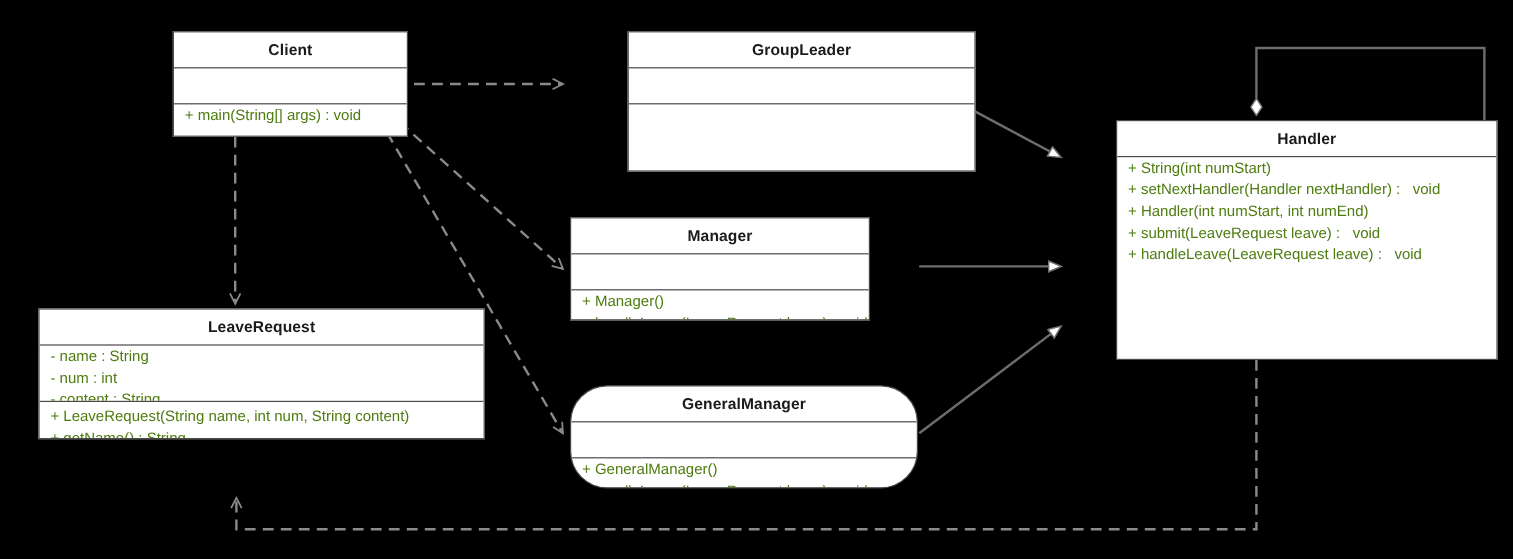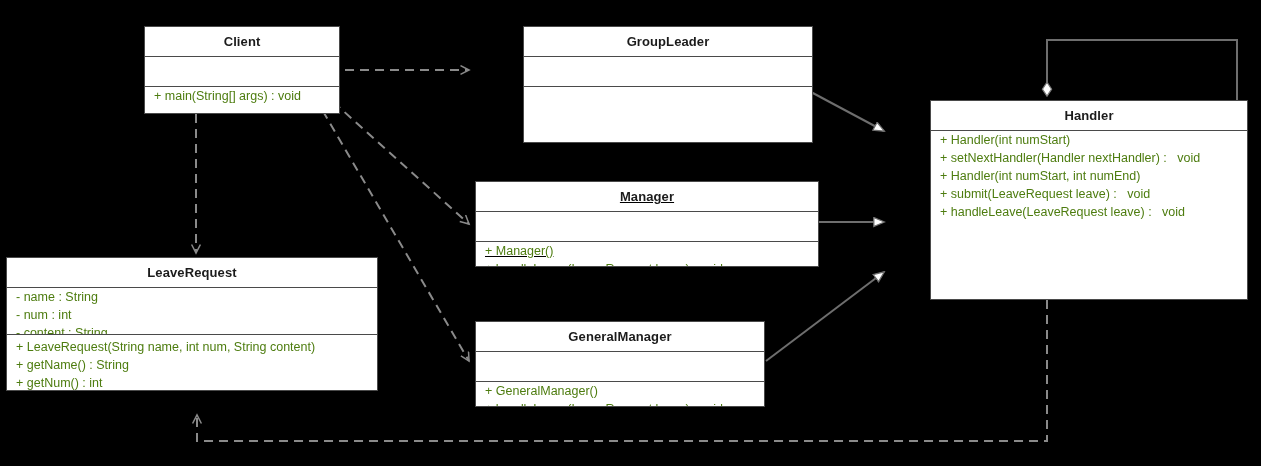--- a/index.html
+++ b/index.html
@@ -114,50 +114,50 @@
     <div class="uml-compartment last">
       <div class="uml-line">+ main(String[] args) : void</div>
     </div>
   </div>
 
   <div class="uml-class" style="left:475px; top:26px; width:290px; height:117px;margin-left:48px;">
     <div class="uml-title">GroupLeader</div>
     <div class="uml-compartment empty"></div>
   </div>
 
-  <div class="uml-class" style="left:475px; top:181px; width:344px; height:86px;text-decoration:underline;">
+  <div class="uml-class" style="left:475px; top:181px; width:250px; height:86px;">
     <div class="uml-title">Manager</div>
     <div class="uml-compartment empty"></div>
     <div class="uml-compartment last">
       <div class="uml-line">+ Manager()</div>
       <div class="uml-line">+ handleLeave(LeaveRequest leave) : void</div>
     </div>
   </div>
 
-  <div class="uml-class" style="left:475px; top:321px; width:290px; height:86px;">
+  <div class="uml-class" style="left:475px; top:321px; width:290px; height:86px;border-radius:31px;">
     <div class="uml-title">GeneralManager</div>
     <div class="uml-compartment empty"></div>
     <div class="uml-compartment last">
       <div class="uml-line">+ GeneralManager()</div>
       <div class="uml-line">+ handleLeave(LeaveRequest leave) : void</div>
     </div>
   </div>
 
   <div class="uml-class" style="left:889px; top:100px; width:318px; height:200px;margin-left:41px;">
     <div class="uml-title">Handler</div>
     <div class="uml-compartment last">
-      <div class="uml-line">+ Handler(int numStart)</div>
+      <div class="uml-line">+ String(int numStart)</div>
       <div class="uml-line">+ setNextHandler(Handler nextHandler) :   void</div>
       <div class="uml-line">+ Handler(int numStart, int numEnd)</div>
       <div class="uml-line">+ submit(LeaveRequest leave) :   void</div>
       <div class="uml-line">+ handleLeave(LeaveRequest leave) :   void</div>
     </div>
   </div>
 
-  <div class="uml-class" style="left:6px; top:257px; width:372px; height:134px;">
+  <div class="uml-class" style="left:32px; top:257px; width:372px; height:109px;">
     <div class="uml-title">LeaveRequest</div>
     <div class="uml-compartment" style="height:47px;">
       <div class="uml-line">- name : String</div>
       <div class="uml-line">- num : int</div>
       <div class="uml-line">- content : String</div>
     </div>
     <div class="uml-compartment last" style="padding-top:3px;">
       <div class="uml-line">+ LeaveRequest(String name, int num, String content)</div>
       <div class="uml-line">+ getName() : String</div>
       <div class="uml-line">+ getNum() : int</div>

